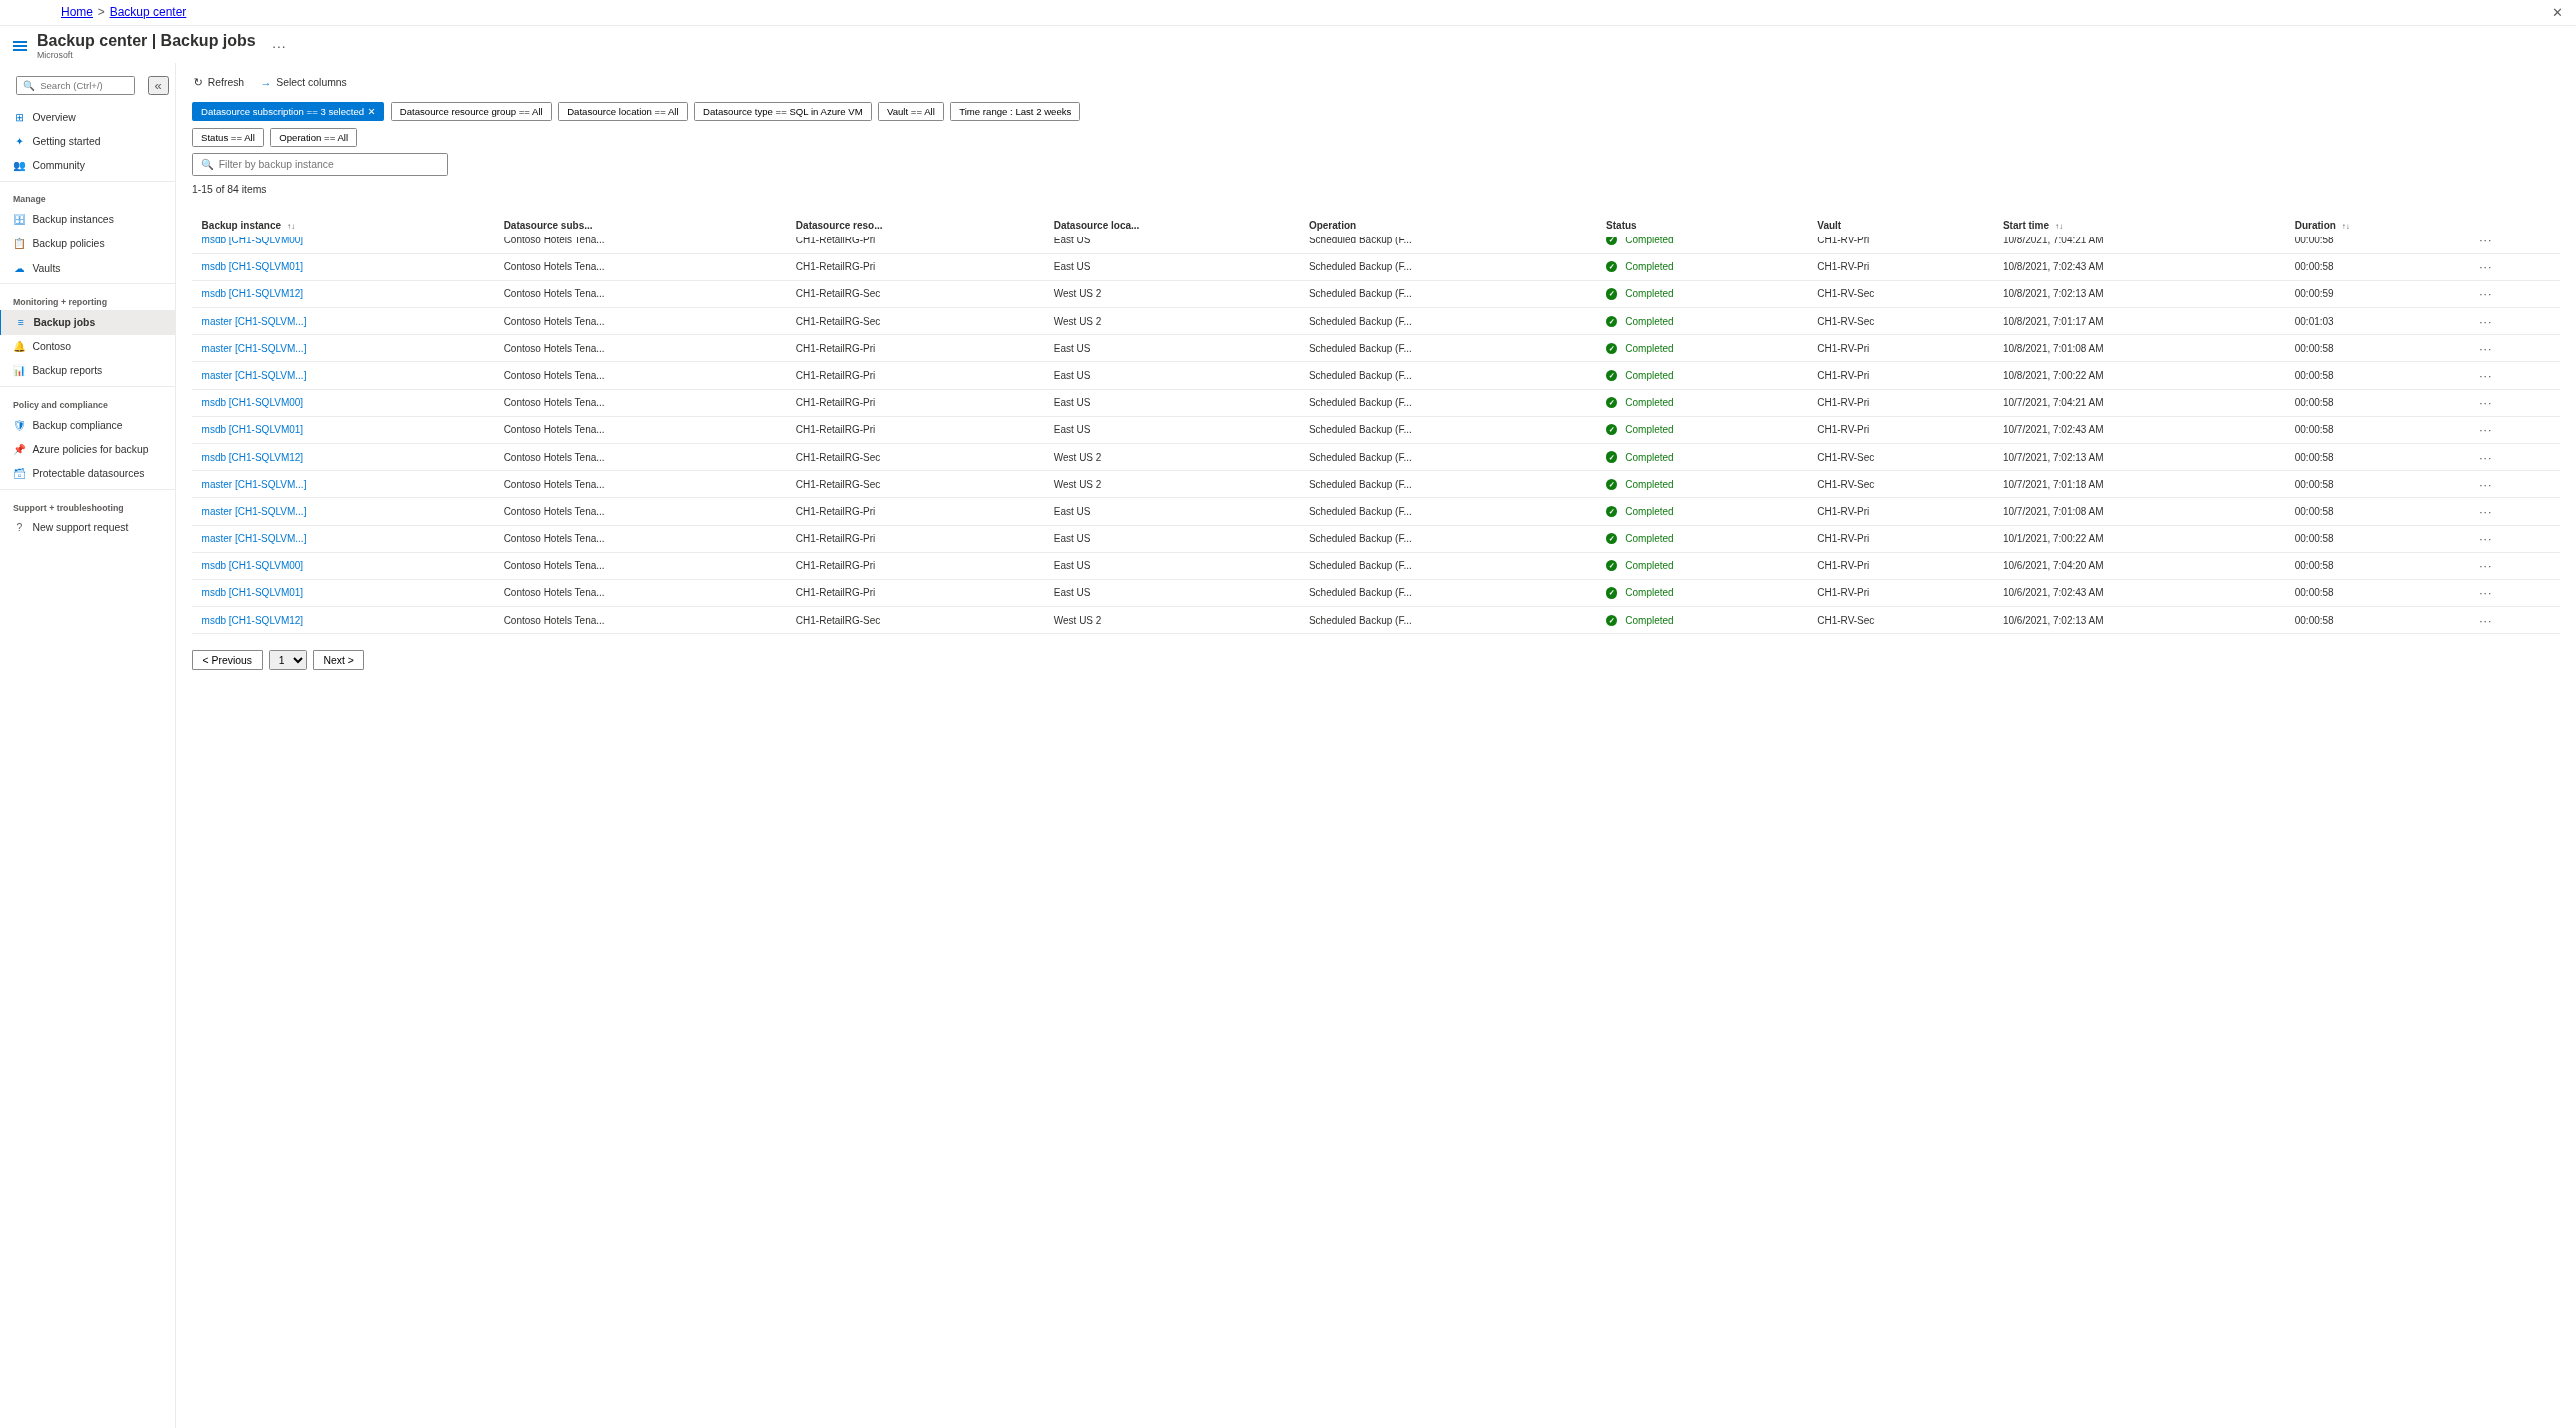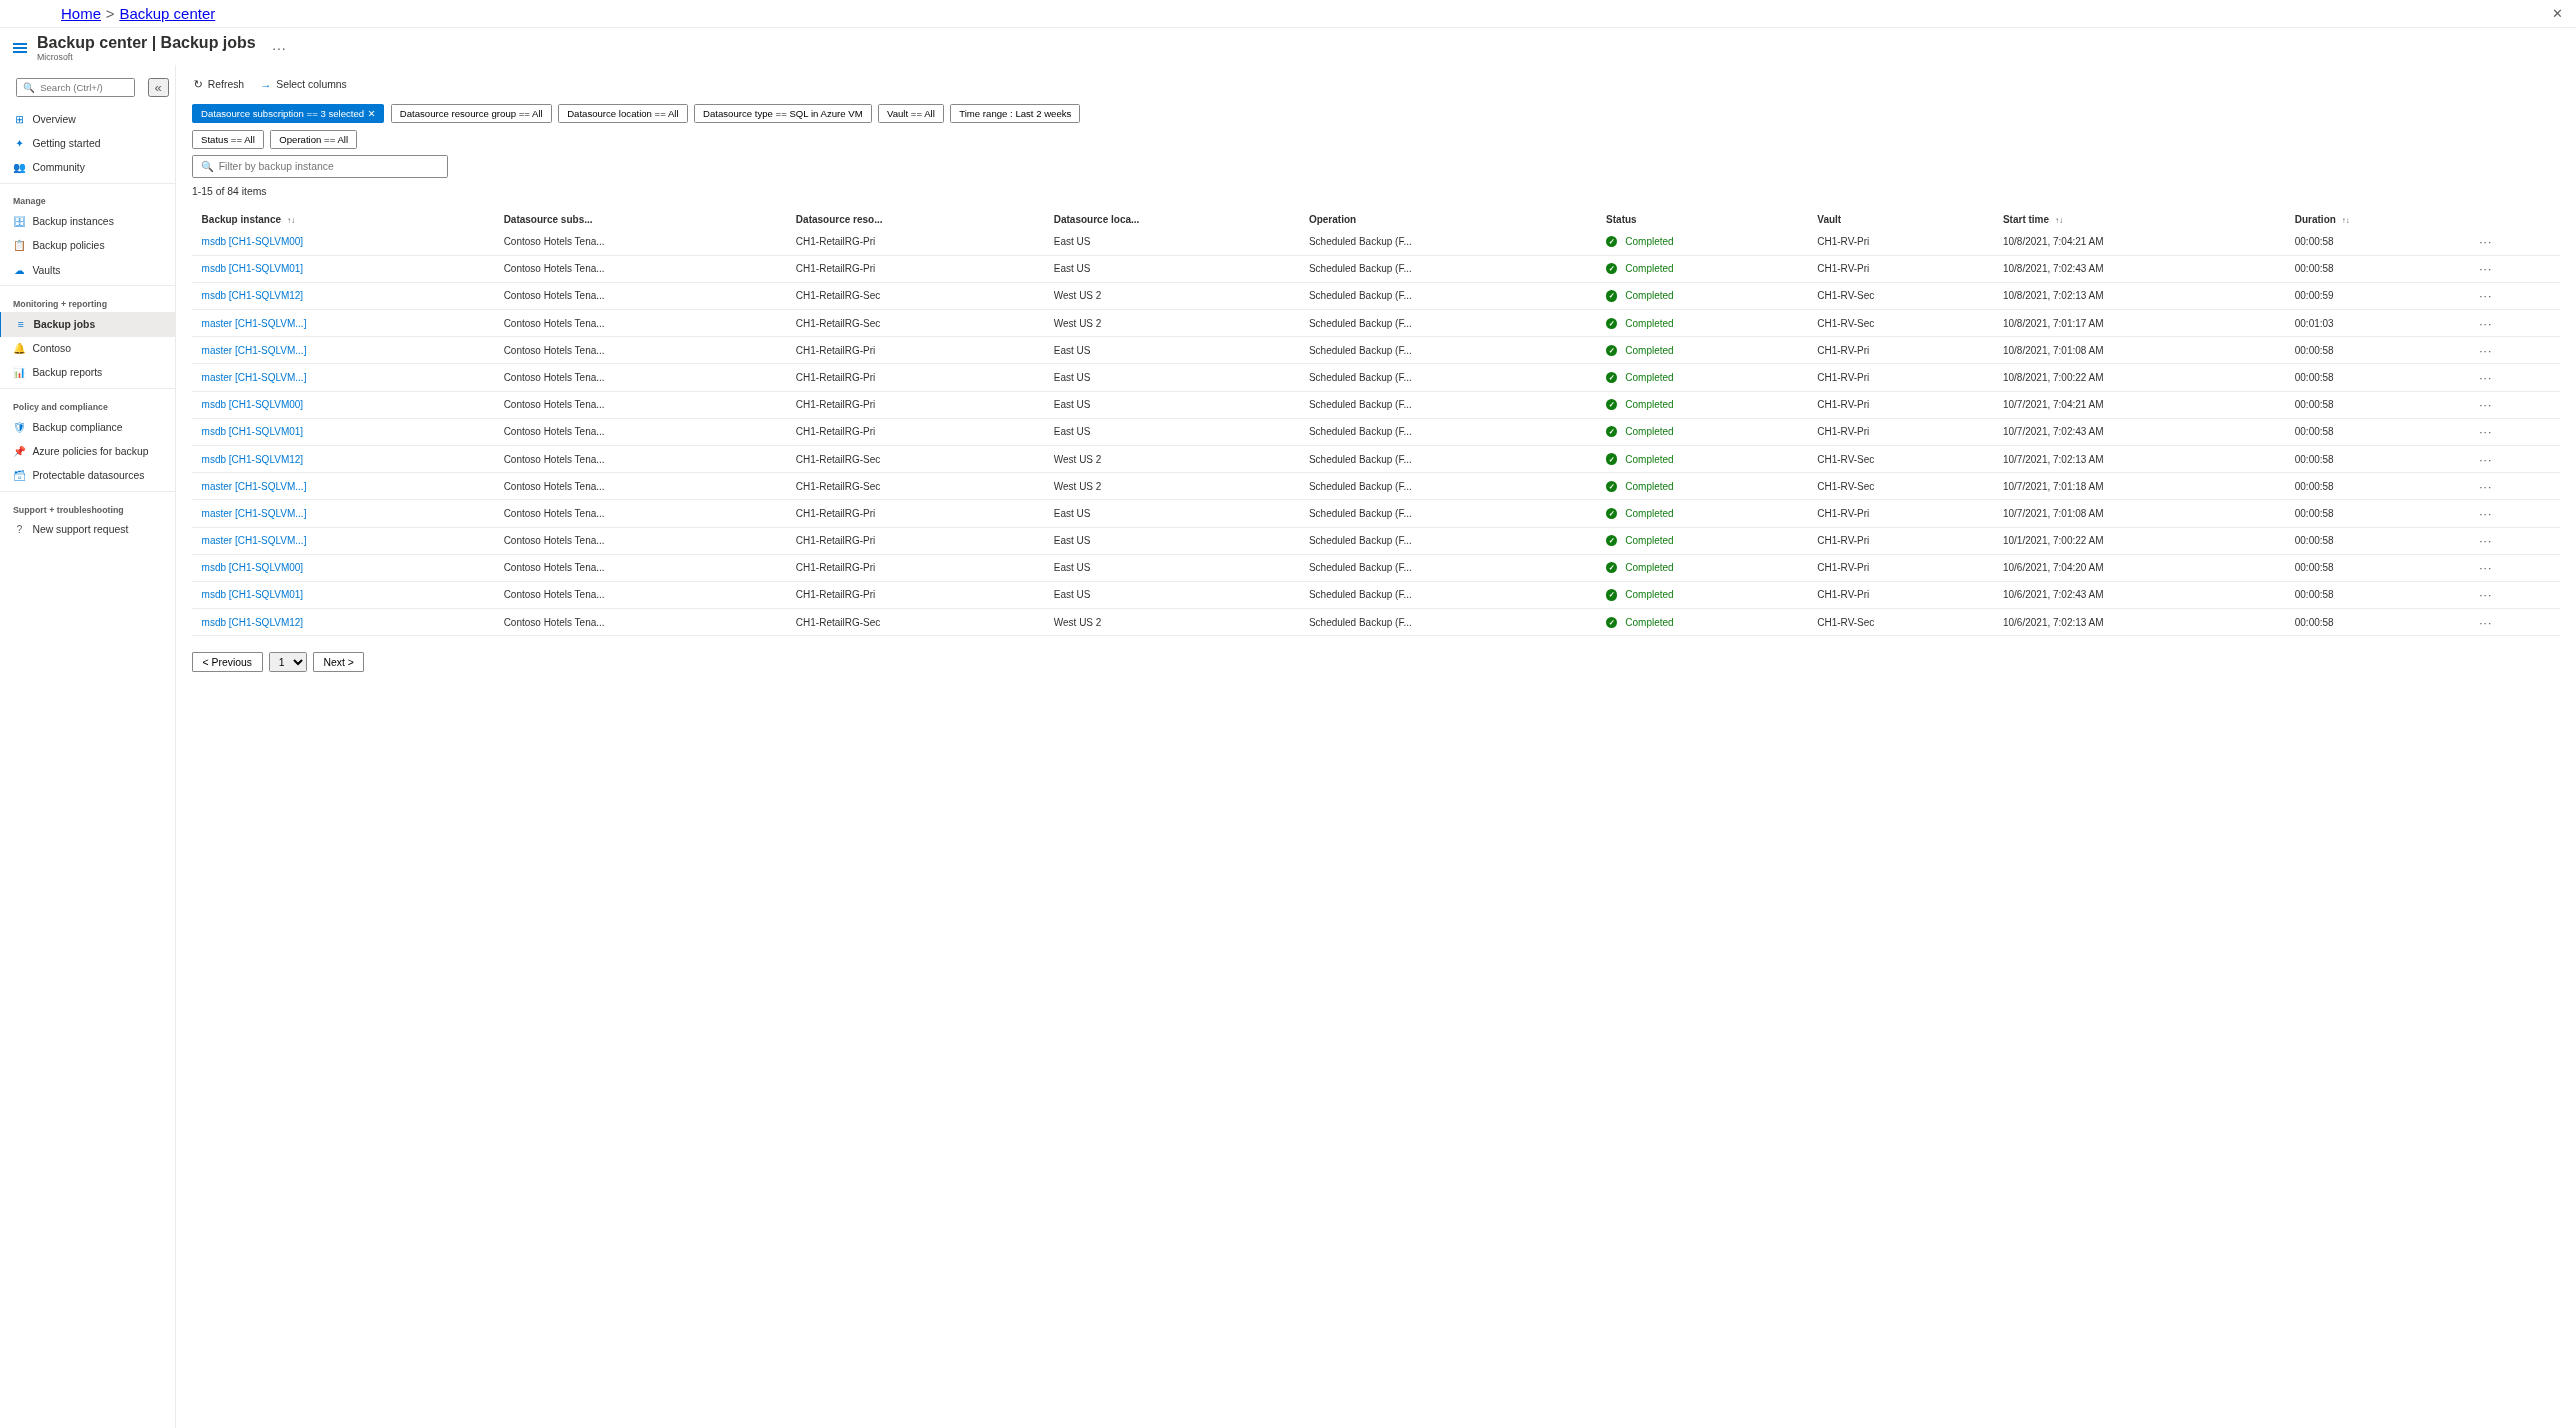--- a/index.html
+++ b/index.html
@@ -1,20 +1,20 @@
 <!DOCTYPE html>
 <html style="font-size:13px"><head>
   <meta charset="utf-8">
   <style>
     * { box-sizing: border-box; margin: 0; padding: 0; }
     body { font-family: 'Segoe UI', Arial, sans-serif; font-size: 10.4px; color: #323130; background: #fff; overflow: hidden; }
     
     
     .top-bar { display: flex; align-items: center; justify-content: space-between; padding: 4.8px 13px; border-bottom: 0.8px solid #edebe9; background: #fff; }
-    .breadcrumb { display: flex; align-items: flex-end; gap: 4.8px; font-size: 15px; color: #0078d4; padding-left: 48px; }
+    .breadcrumb { display: flex; align-items: flex-end; gap: 4.8px; font-size: 12px; color: #0078d4; padding-left: 48px; }
     .breadcrumb span { color: #605e5c; }
     .close-btn { cursor: pointer; font-size: 13px; color: #605e5c; background: none; border: none; }
     
     
     .page-header { display: flex; align-items: center; gap: 9.6px; padding: 6.4px 13px 3.2px 13px; }
     .hamburger-icon { display: flex; flex-direction: column; gap: 2.4px; cursor: pointer; }
     .hamburger-icon div { width: 14.4px; height: 1.6px; background: #0078d4; }
     .page-title-block {}
     .page-title { font-size: 16px; font-weight: 600; color: #323130; }
     .page-subtitle { font-size: 8.8px; color: #605e5c; }
@@ -55,21 +55,21 @@
     
     
     .filter-search { display: flex; align-items: center; gap: 4.8px; border: 0.8px solid #8a8886; border-radius: 1.6px; padding: 4px 8px; width: 256px; margin-bottom: 8px; }
     .filter-search input { border: none; outline: none; font-size: 10.4px; width: 100%; }
     
     
     .items-count { font-size: 10.4px; color: #323130; margin-bottom: 6.4px; }
     
     
     .data-table { width: 100%; border-collapse: collapse; font-size: 10px; }
-    .data-table th { padding: 6.4px 9.6px; text-align: left; font-weight: 600; color: #323130; border-bottom: 1.6px solid #edebe9; white-space: nowrap; background: #fff; position: sticky; top: 4px; z-index: 1; }
+    .data-table th { padding: 6.4px 9.6px; text-align: left; font-weight: 600; color: #323130; border-bottom: 1.6px solid #edebe9; white-space: nowrap; background: #fff; position: sticky; top: 12px; z-index: 1; }
     .data-table td { padding: 5.6px 9.6px; border-bottom: 0.8px solid #edebe9; white-space: nowrap; overflow: hidden; text-overflow: ellipsis; max-width: 128px; }
     
     .sort-icon { font-size: 8px; color: #605e5c; margin-left: 3.2px; }
     
     .status-completed { display: flex; align-items: center; gap: 8px; color: #107c10; }
     .status-dot { width: 11.2px; height: 11.2px; border-radius: 50%; background: #107c10; display: inline-flex; align-items: center; justify-content: center; }
     .status-dot::after { content: '✓'; color: #fff; font-size: 7.2px; font-weight: 700; }
     
     .more-btn { background: none; border: none; cursor: pointer; font-size: 13px; color: #605e5c; padding: 0 3.2px; }
     

